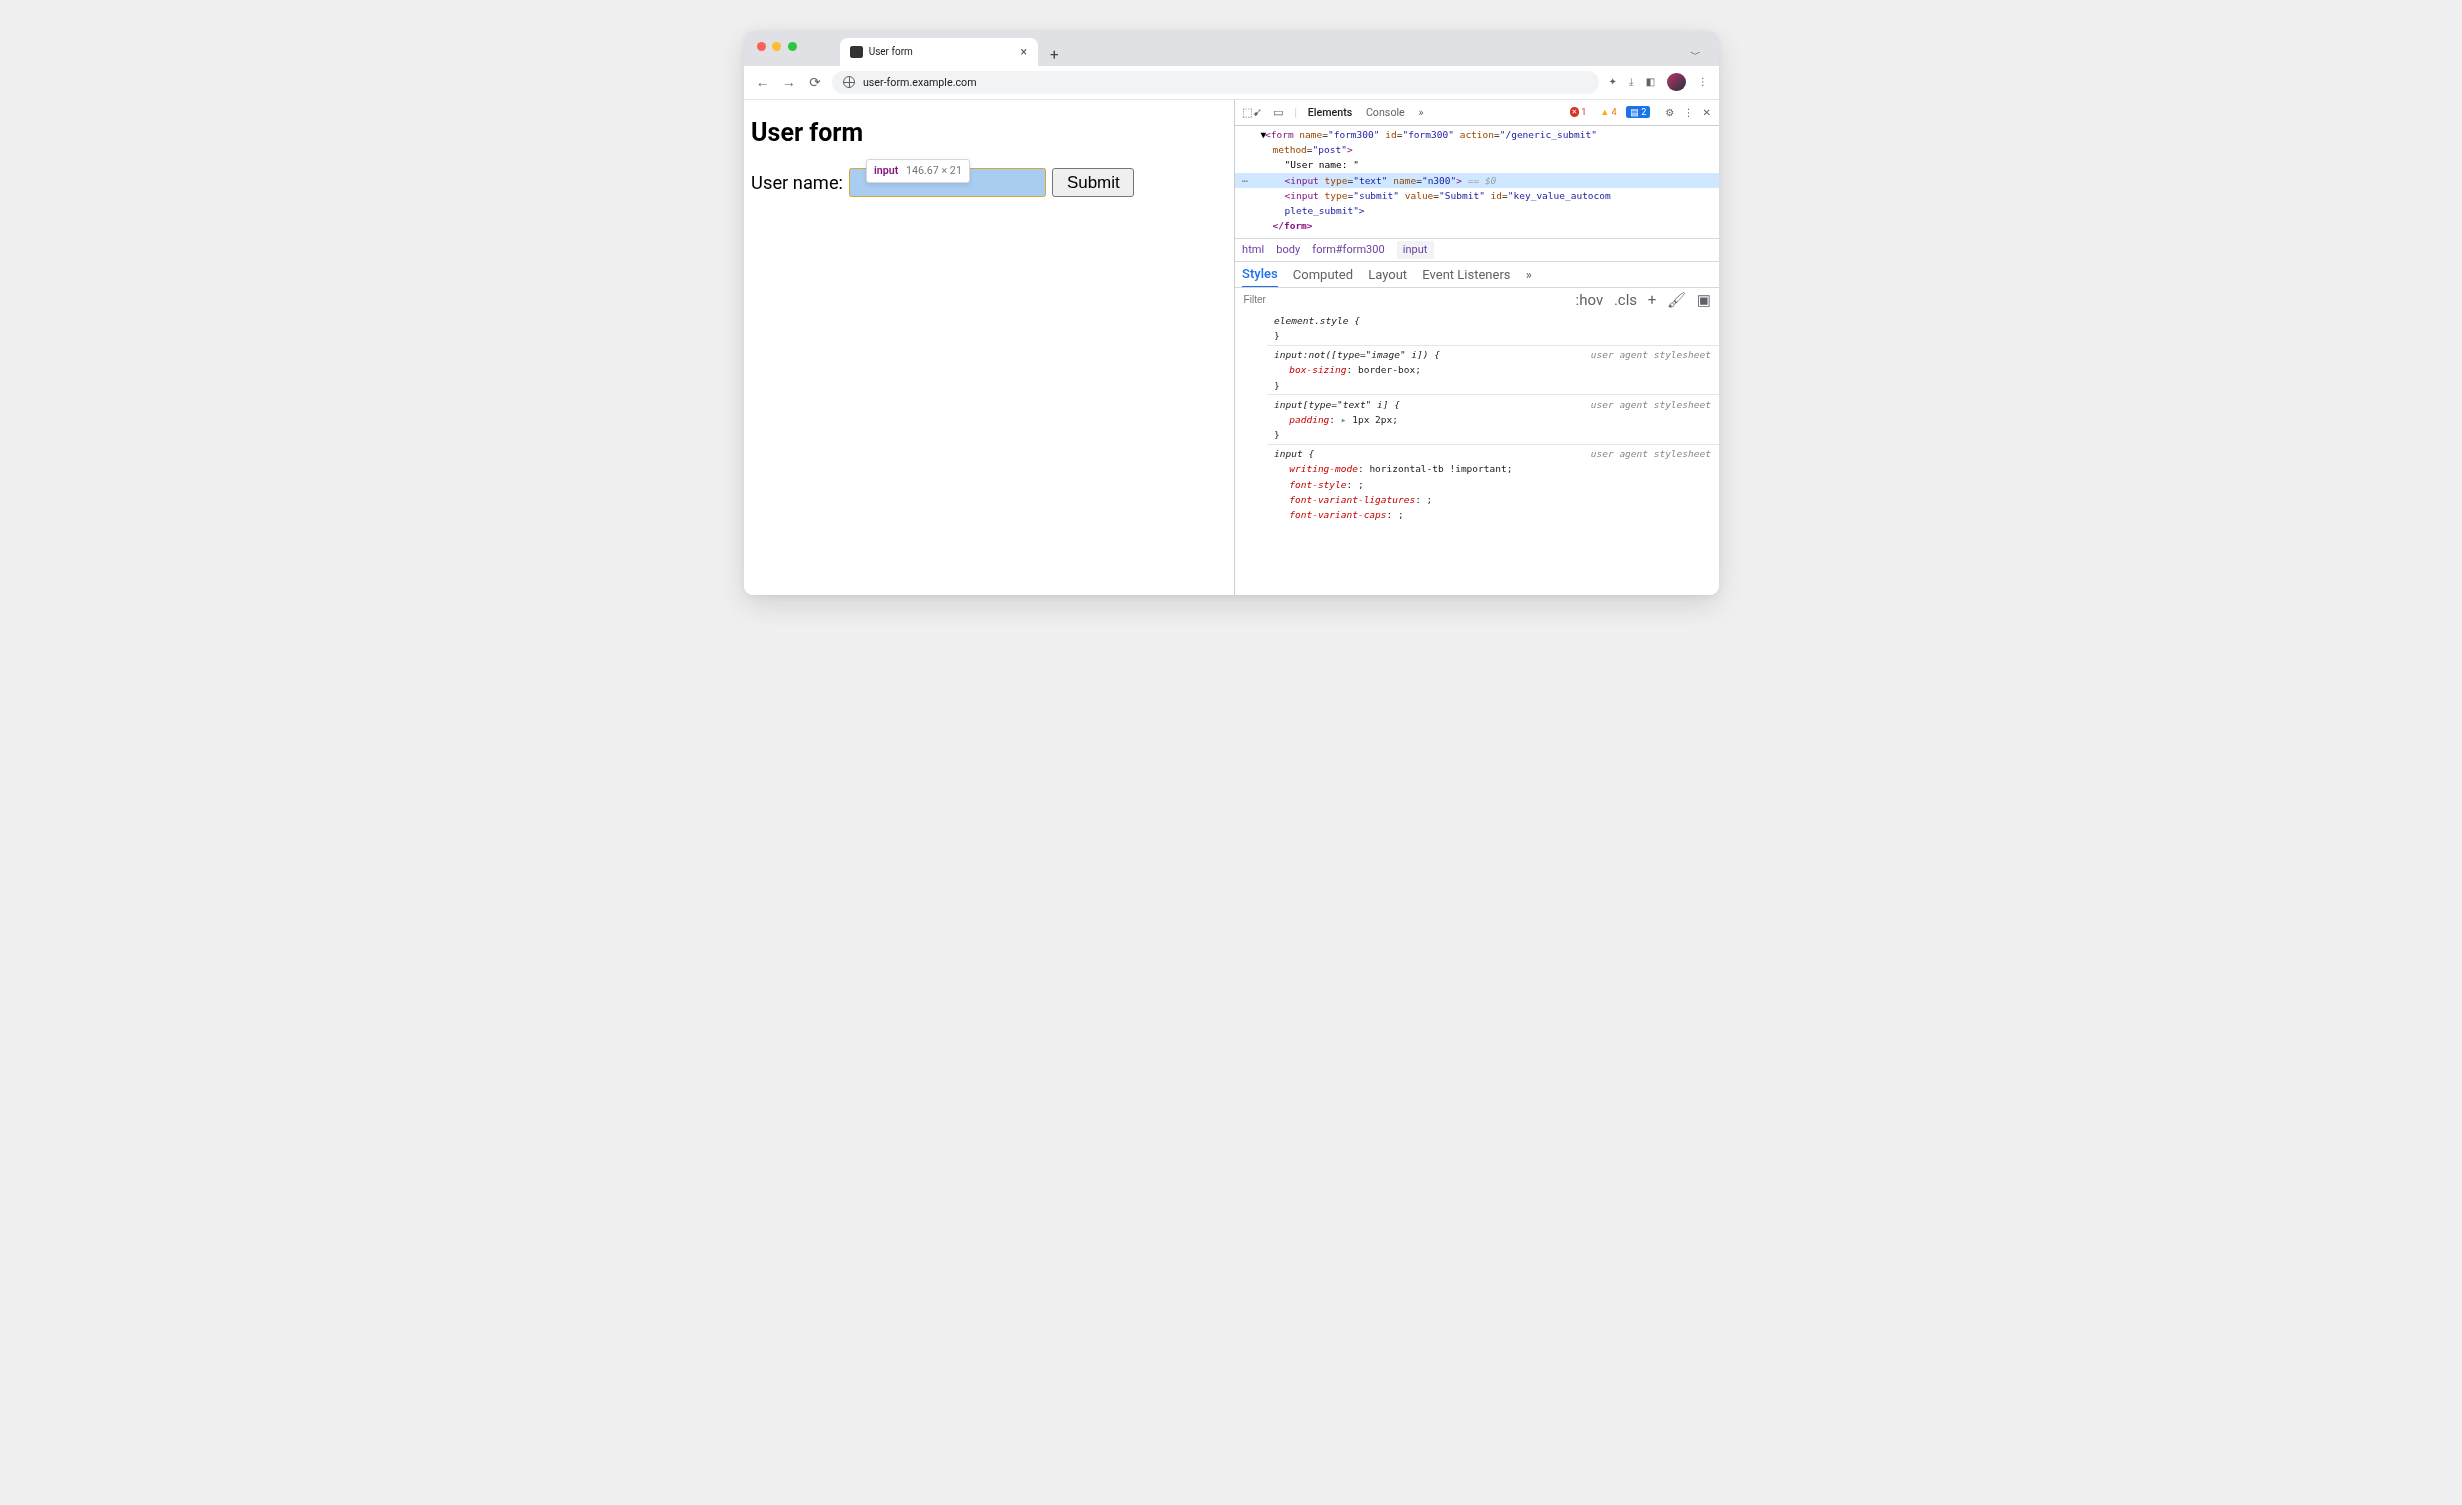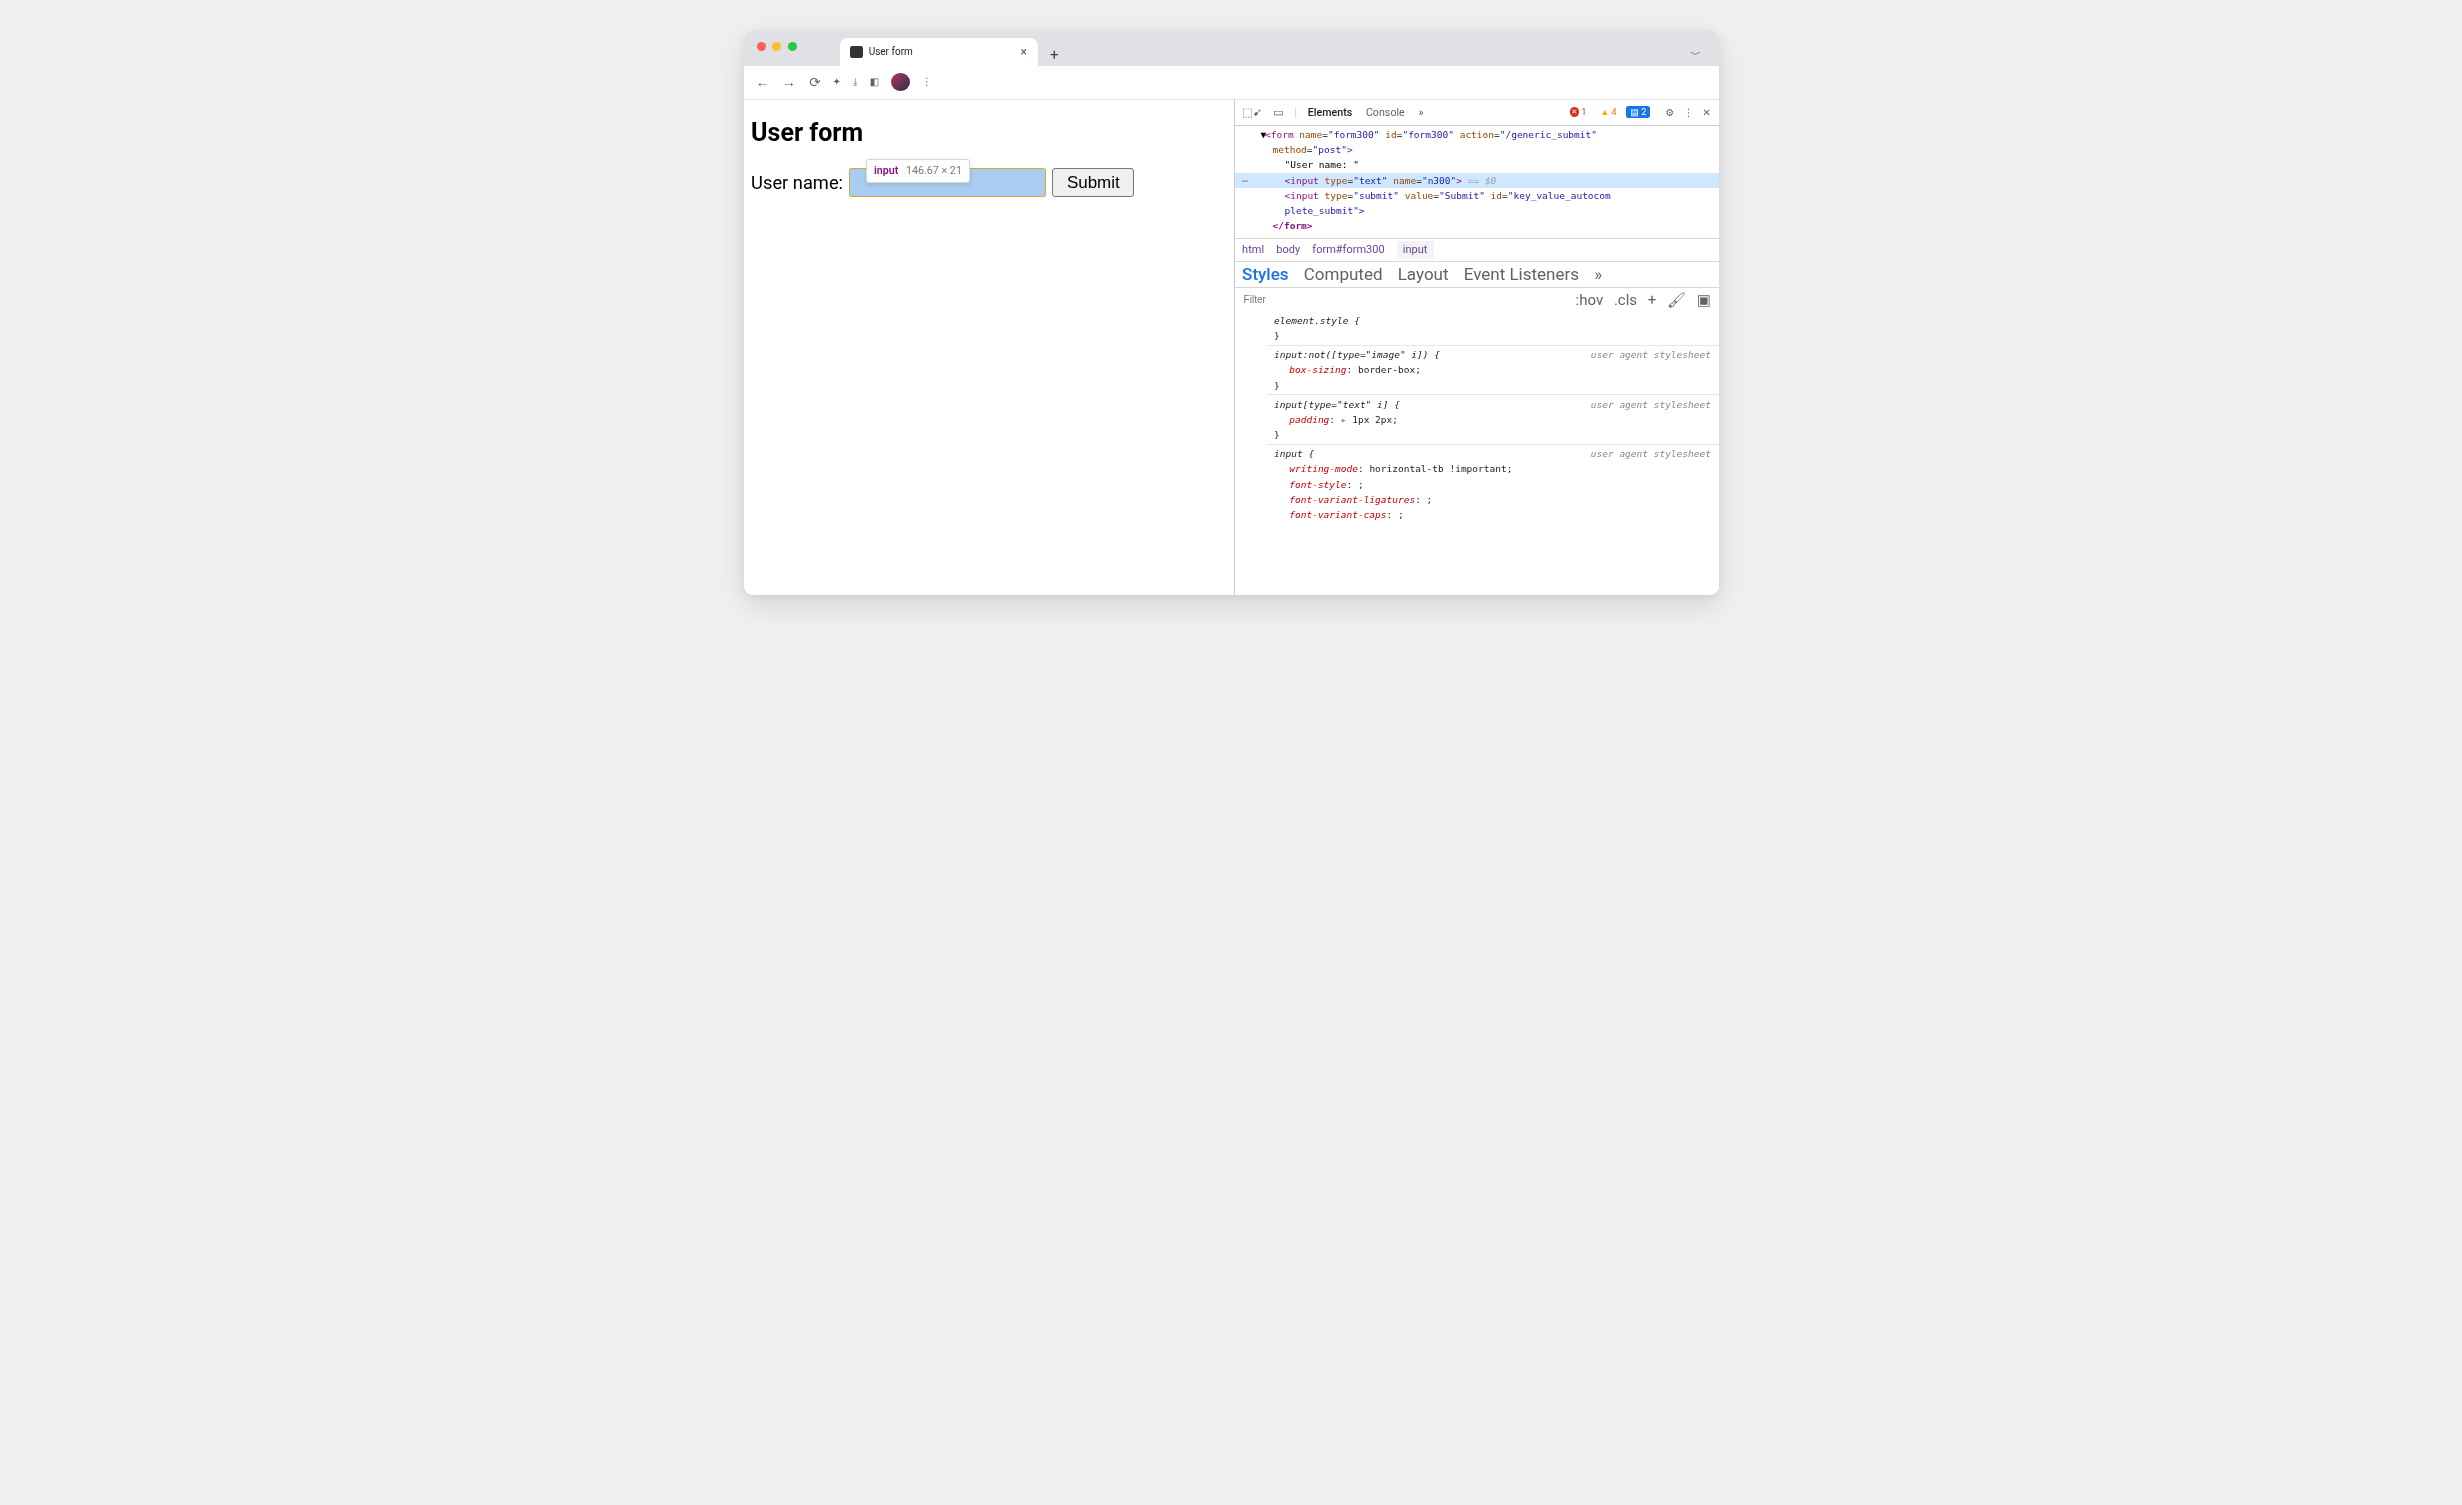--- a/index.html
+++ b/index.html
@@ -162,21 +162,21 @@
   .breadcrumb{
     border-top:0.8px solid #d7d7d7;
     height:23px;padding:0 7.6px;display:flex;align-items:center;gap:12.2px;
     font-size:11px;color:#5f6368;
   }
   .breadcrumb span{color:#6b3fa0;}
   .breadcrumb .crumb-sel{background:#f1f3f4;padding:2.3px 6.1px;border-radius:0;}
 
   .styles-header{
     border-top:0.8px solid #d7d7d7;
-    display:flex;align-items:center;padding:0 7.6px;height:26px;gap:15.2px;font-size:17px;color:#5f6368;
+    display:flex;align-items:center;padding:0 7.6px;height:26px;gap:15.2px;font-size:13px;color:#5f6368;
   }
   .styles-header .stab{padding:4.6px 0;}
   .styles-header .stab.active{color:#1a73e8;font-weight:500;border-bottom:1.5px solid #1a73e8;}
   .styles-filter{
     border-top:0.8px solid #d7d7d7;
     display:flex;align-items:center;height:24.4px;
   }
   .styles-filter input{flex:0 0 282px;border:none;padding:0 9.1px;height:100%;font-size:10px;outline:none;color:#5f6368;}
   .styles-filter .tools{margin-left:auto;display:flex;gap:10.7px;padding:0 7.6px;color:#5f6368;font-size:15px;}
   .styles-rules{
@@ -212,20 +212,24 @@
     <div class="newtab">+</div>
     <div class="tab-dropdown">
         <span class="chev">﹀</span>
       </div>
   </div>
 
   <div class="toolbar">
     <div class="nav-btn">←</div>
     <div class="nav-btn">→</div>
     <div class="nav-btn">⟳</div>
+    <div class="addrbar">
+      <span class="globe"></span>
+      <span class="url">user-form.example.com</span>
+    </div>
     <div class="ext-icons">
       <span>✦</span>
       <span>⤓</span>
       <span>◧</span>
       <span class="avatar"></span>
       <span>⋮</span>
     </div>
   </div>
 
   <div class="content">

